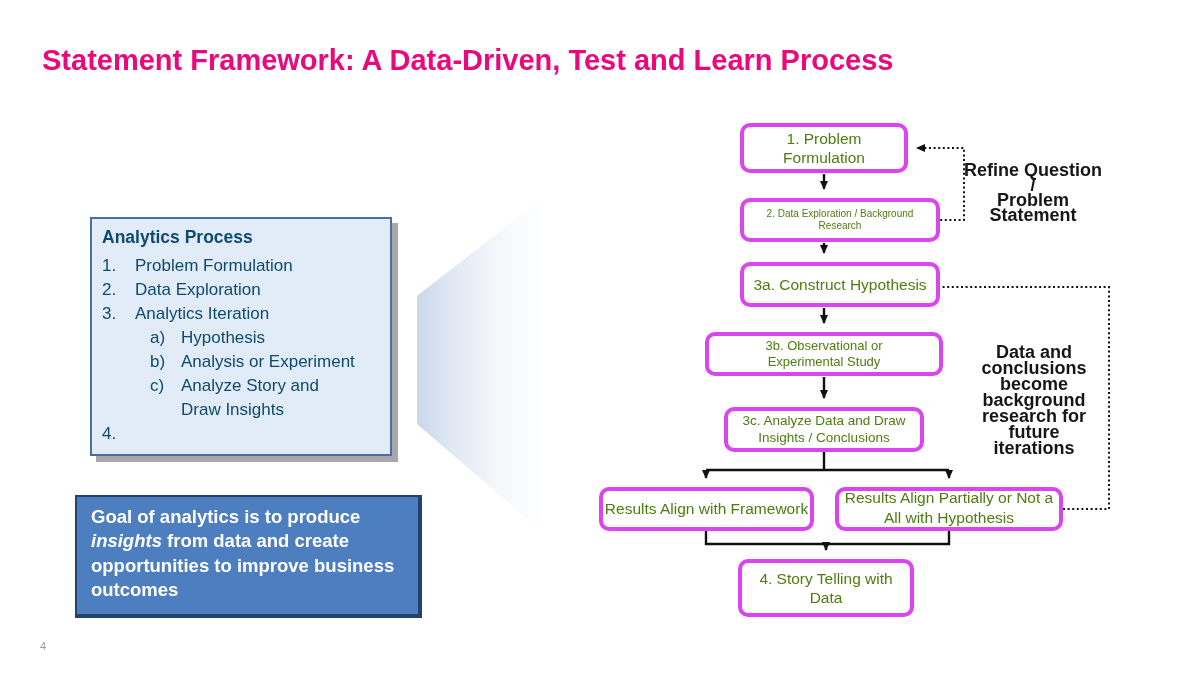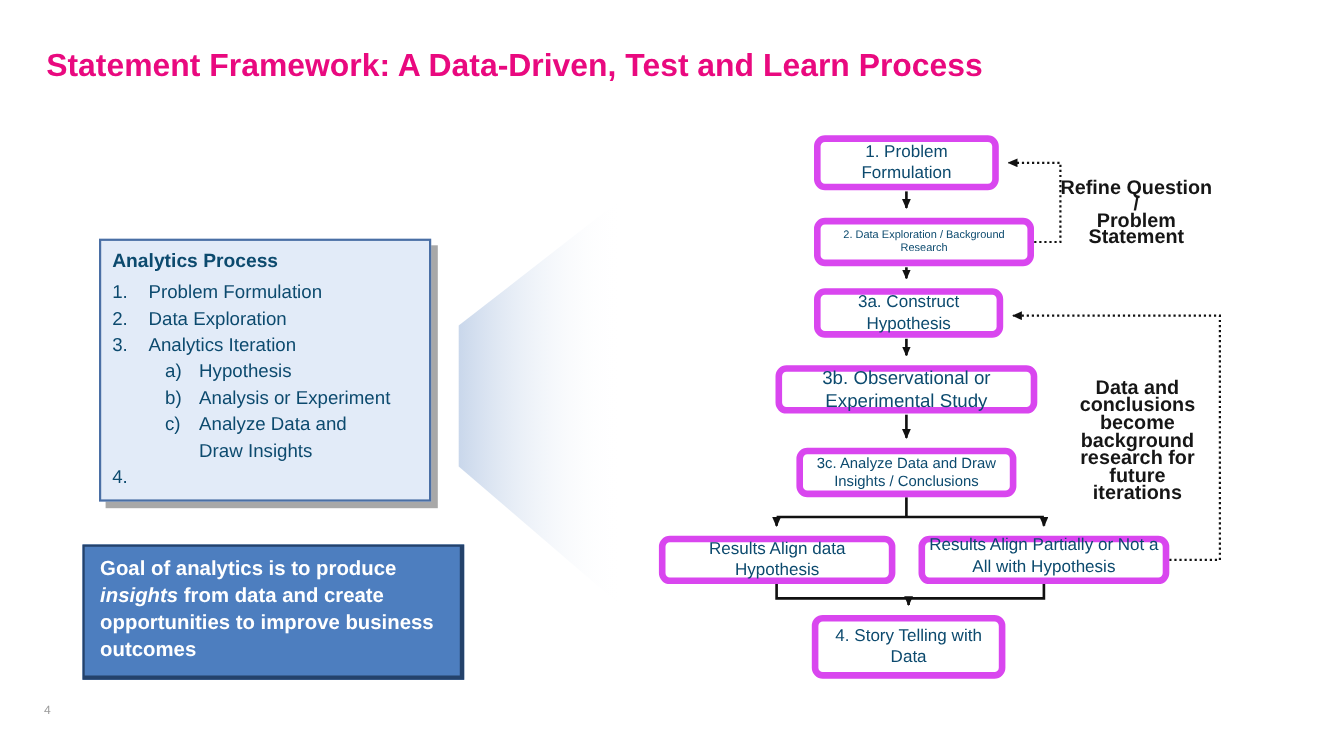--- a/index.html
+++ b/index.html
@@ -33,28 +33,28 @@
     left:75px;top:495px;width:347px;height:123px;box-sizing:border-box;
     background:#4d7ebf;border:2px solid #24426b;
     border-right-width:4px;border-bottom-width:4px;
     padding:8px 10px 0 14px;
     color:#ffffff;font-size:18.5px;font-weight:bold;line-height:1.32;
   }
   #goal-box .em{font-style:italic;}
   
   .fbox{
     position:absolute;box-sizing:border-box;z-index:2;
-    background:#ffffff;border:6px solid #d946ef;border-radius:10px;
+    background:#ffffff;border:4px solid #d946ef;border-radius:10px;
     display:flex;align-items:center;justify-content:center;
-    text-align:center;color:#0c4a6e;line-height:1.25;
+    text-align:center;color:#4d7c0f;line-height:1.25;
   }
   #fb1{left:740px;top:123px;width:168px;height:50px;font-size:15.5px;}
   #fb2{left:740px;top:198px;width:200px;height:44px;font-size:10px;}
-  #fb3a{left:740px;top:262px;width:172px;height:45px;font-size:15.5px;}
-  #fb3b{left:705px;top:332px;width:238px;height:44px;font-size:17px;padding:0 17px;}
+  #fb3a{left:740px;top:262px;width:200px;height:45px;font-size:15.5px;}
+  #fb3b{left:705px;top:332px;width:238px;height:44px;font-size:13px;padding:0 17px;}
   #fb3c{left:724px;top:407px;width:200px;height:45px;font-size:13.5px;padding:0 6px;}
   #fbrl{left:599px;top:487px;width:215px;height:44px;font-size:15.5px;}
   #fbrr{left:835px;top:487px;width:228px;height:44px;font-size:15.5px;align-items:flex-end;}
   #fb4{left:738px;top:559px;width:176px;height:58px;font-size:15.5px;}
   
   .annot{
     position:absolute;z-index:2;text-align:center;color:#161616;
     font-size:18px;font-weight:bold;
   }
   #annot-refine{left:963px;top:163px;width:140px;line-height:15px;}
@@ -118,21 +118,21 @@
   <div class="prow l2">
     <span class="pm">a)</span>
     <span>Hypothesis</span>
   </div>
   <div class="prow l2">
     <span class="pm">b)</span>
     <span>Analysis or Experiment</span>
   </div>
   <div class="prow l2">
     <span class="pm">c)</span>
-    <span>Analyze Data and</span>
+    <span>Analyze Story and</span>
   </div>
   <div class="prow l2c">
     <span>Draw Insights</span>
   </div>
   <div class="prow l1">
     <span class="pm">4.</span>
   </div>
 </div>
 
 <div id="goal-box" class="abs">
@@ -150,21 +150,21 @@
 <div id="fb3a" class="fbox">
   <span>3a. Construct Hypothesis</span>
 </div>
 <div id="fb3b" class="fbox">
   <span>3b. Observational or Experimental Study</span>
 </div>
 <div id="fb3c" class="fbox">
   <span>3c. Analyze Data and Draw Insights / Conclusions</span>
 </div>
 <div id="fbrl" class="fbox">
-  <span>Results Align data Hypothesis</span>
+  <span>Results Align with Framework</span>
 </div>
 <div id="fbrr" class="fbox">
   <span>Results Align Partially or Not a All with Hypothesis</span>
 </div>
 <div id="fb4" class="fbox">
   <span>4. Story Telling with Data</span>
 </div>
 
 <div id="annot-refine" class="annot">
   <span>Refine Question /</span>

